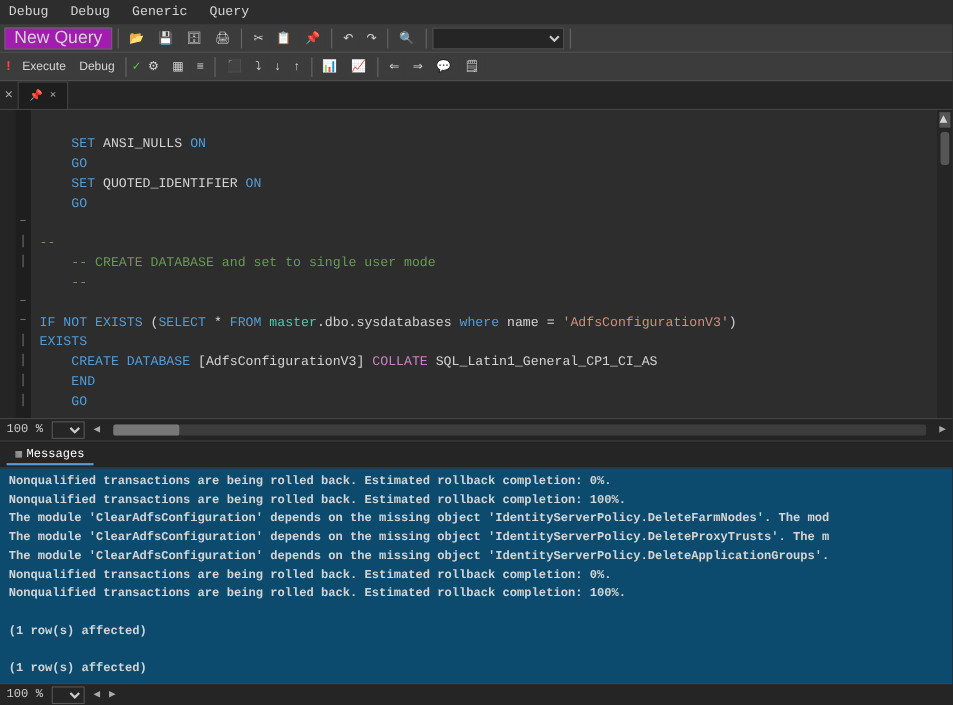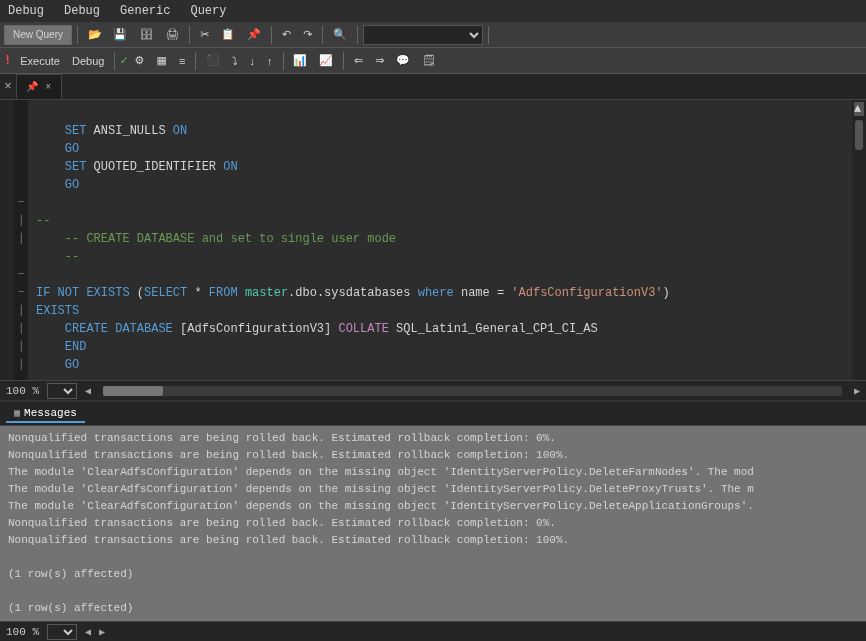--- a/index.html
+++ b/index.html
@@ -43,25 +43,25 @@
       color: #d4d4d4;
       padding: 1px 4px;
       font-size: 11px;
       cursor: pointer;
       height: 20px;
       display: flex;
       align-items: center;
     }
     .tb-sep { width: 1px; height: 18px; background: #666; margin: 0 3px; }
     .tb-new-query {
-      background: #737373;
+      background: #a21caf;
       border: 1px solid #666;
       color: #d4d4d4;
       padding: 1px 8px;
-      font-size: 10px;
+      font-size: 16px;
       cursor: pointer;
       height: 20px;
       display: flex; align-items: center;
     }
     .execute-btn {
       color: #ff4444;
       font-weight: bold;
       margin-right: 2px;
     }
     .debug-text { color: #d4d4d4; }
@@ -173,21 +173,22 @@
       display: flex; align-items: center; gap: 4px;
     }
     .messages-tab.active { border-bottom: 2px solid #569cd6; color: #fff; }
     .messages-content {
       flex: 1;
       padding: 4px 8px;
       font-size: 11px;
       color: #d4d4d4;
       overflow: hidden;
       line-height: 17px;
-      background: #737373;
+      background: #0c4a6e;
+      font-weight: bold;
     }
     .msg-line { white-space: nowrap; overflow: hidden; text-overflow: ellipsis; }
     .msg-blank { height: 17px; }
 
     
     .bottom-status {
       background: #252526;
       height: 20px;
       display: flex;
       align-items: center;

